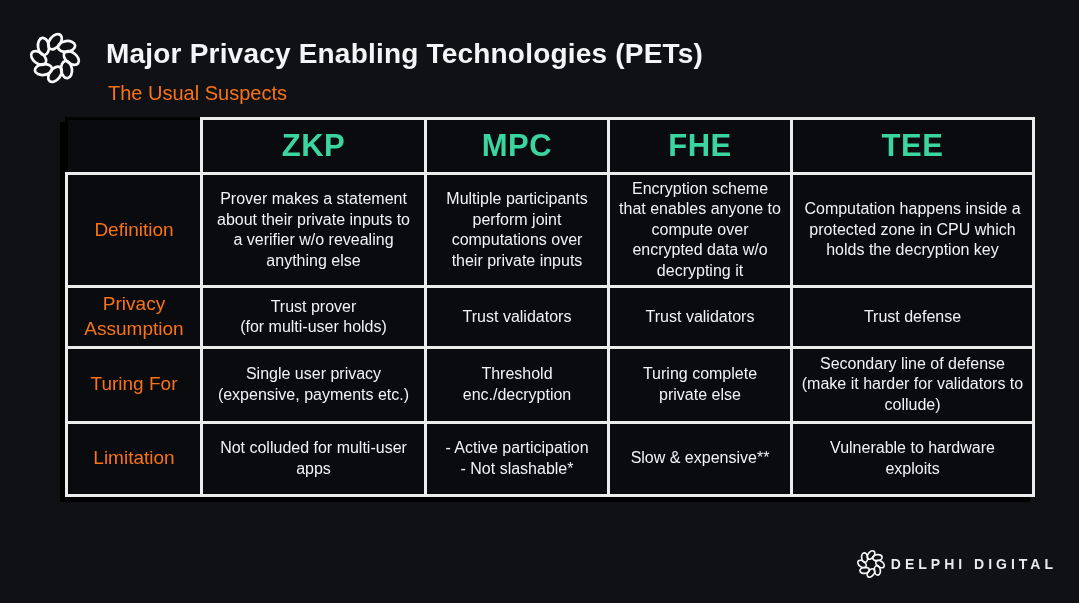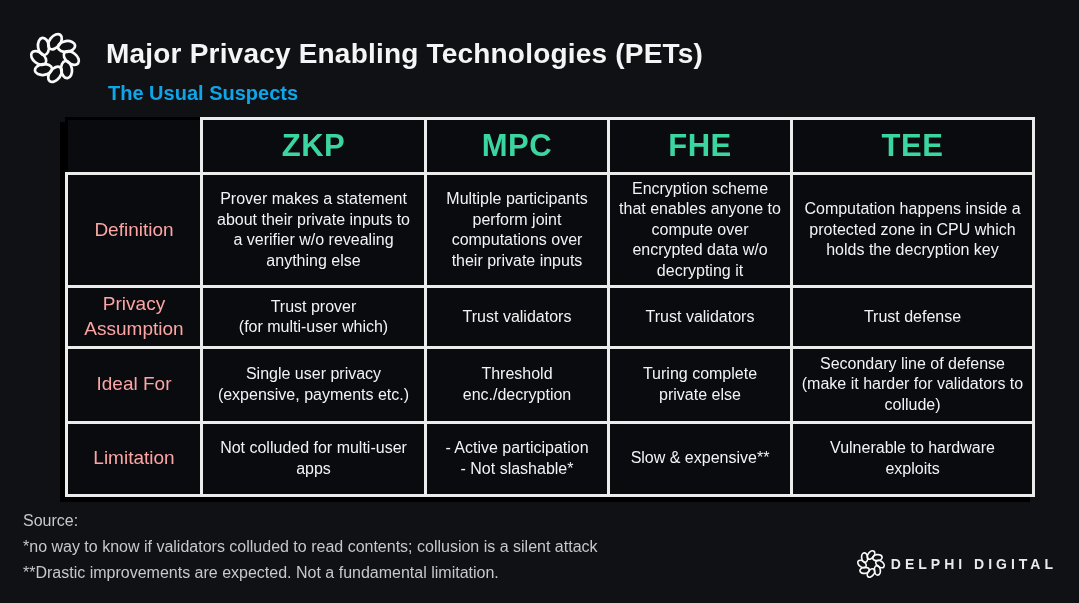--- a/index.html
+++ b/index.html
@@ -17,21 +17,21 @@
     position: absolute; left: 26px; top: 29px;
     width: 58px; height: 58px;
   }
   .page-title {
     position: absolute; left: 106px; top: 38px;
     font-size: 28px; font-weight: 700; color: #f4f5f6;
     letter-spacing: 0.2px;
   }
   .page-subtitle {
     position: absolute; left: 108px; top: 82px;
-    font-size: 20px; font-weight: 700; color: #0ea5e9;
+    font-size: 20px; font-weight: 400; color: #f97316;
   }
 
   
   .pet-table {
     position: absolute; left: 65px; top: 117px;
     border-collapse: collapse; table-layout: fixed;
     box-shadow: -5px 5px 0 #000;
   }
   .pet-table col:nth-child(1) { width: 135px; }
   .pet-table col:nth-child(2) { width: 224px; }
@@ -50,21 +50,21 @@
   .pet-table thead th { height: 55px; text-align: center; }
   .col-head {
     font-size: 31px; font-weight: 700; color: #3bd6a0;
     letter-spacing: 0.5px;
   }
   .corner-cell {
     border-top-color: #000 !important;
     border-left-color: #000 !important;
   }
   .row-label {
-    font-size: 19px; font-weight: 400; color: #fca5a5;
+    font-size: 19px; font-weight: 400; color: #f97316;
     line-height: 1.3;
   }
   .cell {
     font-size: 16px; color: #f2f3f4; line-height: 1.28;
     white-space: pre-line;
   }
   .pet-table tbody tr:nth-child(1) th, .pet-table tbody tr:nth-child(1) td { height: 111px; }
   .pet-table tbody tr:nth-child(2) th, .pet-table tbody tr:nth-child(2) td { height: 59px; }
   .pet-table tbody tr:nth-child(3) th, .pet-table tbody tr:nth-child(3) td { height: 75px; }
   .pet-table tbody tr:nth-child(4) th, .pet-table tbody tr:nth-child(4) td { height: 73px; }
@@ -145,48 +145,43 @@
         <tr>
           <th class="row-label">Definition</th>
           <td class="cell">Prover makes a statement about their private inputs to a verifier w/o revealing anything else</td>
           <td class="cell">Multiple participants perform joint computations over their private inputs</td>
           <td class="cell">Encryption scheme that enables anyone to compute over encrypted data w/o decrypting it</td>
           <td class="cell">Computation happens inside a protected zone in CPU which holds the decryption key</td>
         </tr>
         <tr>
           <th class="row-label">Privacy Assumption</th>
           <td class="cell">Trust prover
-(for multi-user which)</td>
+(for multi-user holds)</td>
           <td class="cell">Trust validators</td>
           <td class="cell">Trust validators</td>
           <td class="cell">Trust defense</td>
         </tr>
         <tr>
-          <th class="row-label">Ideal For</th>
+          <th class="row-label">Turing For</th>
           <td class="cell">Single user privacy (expensive, payments etc.)</td>
           <td class="cell">Threshold enc./decryption</td>
           <td class="cell">Turing complete private else</td>
           <td class="cell">Secondary line of defense (make it harder for validators to collude)</td>
         </tr>
         <tr>
           <th class="row-label">Limitation</th>
           <td class="cell">Not colluded for multi-user apps</td>
           <td class="cell">- Active participation
 - Not slashable*</td>
           <td class="cell">Slow &amp; expensive**</td>
           <td class="cell">Vulnerable to hardware exploits</td>
         </tr>
       </tbody>
   </table>
 
-  <div class="footer-notes">
-    <div>Source:</div>
-    <div>*no way to know if validators colluded to read contents; collusion is a silent attack</div>
-    <div>**Drastic improvements are expected. Not a fundamental limitation.</div>
-  </div>
 
   <div class="brand">
     <svg class="brand-icon" viewBox="0 0 64 64">
       <g class="knot" stroke-width="3.4">
         <g transform="rotate(0 32 32)">
             <ellipse cx="32" cy="14" rx="6" ry="9.5" transform="rotate(38 32 14)"></ellipse>
           </g>
         <g transform="rotate(45 32 32)">
             <ellipse cx="32" cy="14" rx="6" ry="9.5" transform="rotate(38 32 14)"></ellipse>
           </g>

